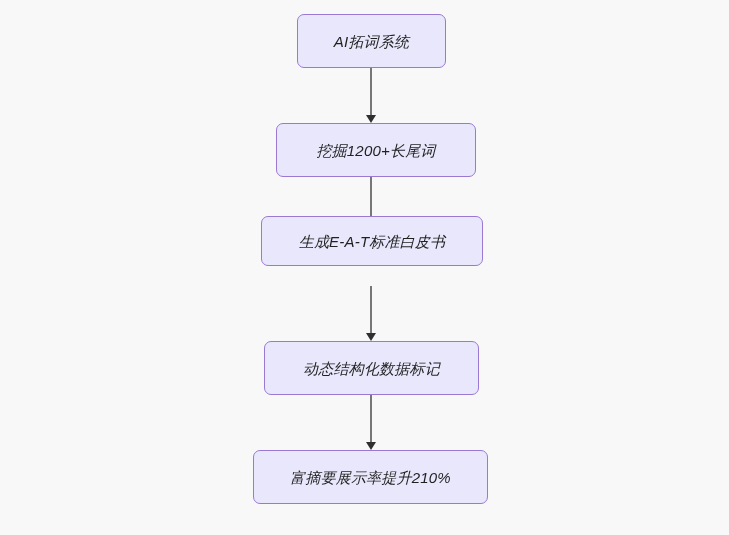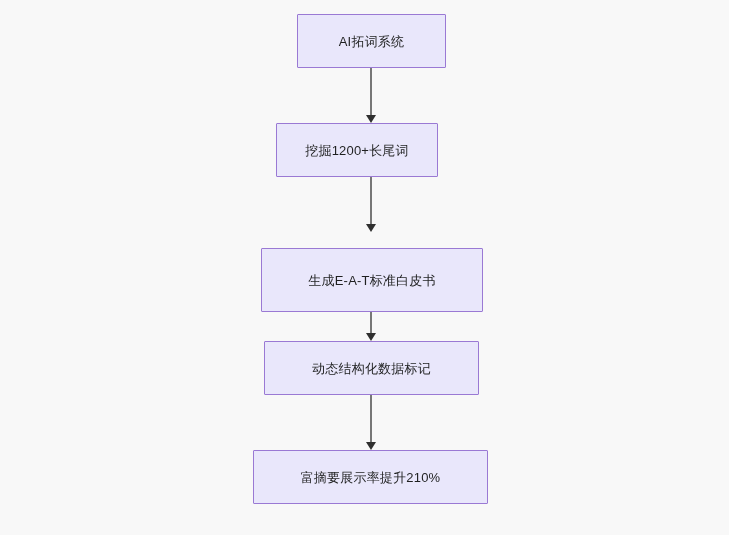--- a/index.html
+++ b/index.html
@@ -16,29 +16,30 @@
   #flowchart {
     position: relative;
     width: 729px;
     height: 535px;
   }
   .node {
     position: absolute;
     box-sizing: border-box;
     background: #e9e7fb;
     border: 1.6px solid #9a79d4;
-    border-radius: 1px;
+    border-radius: 7px;
     display: flex;
     align-items: center;
     justify-content: center;
     color: #1f2020;
-    font-size: 13px;
+    font-size: 15px;
     line-height: 1;
     letter-spacing: 0.2px;
     white-space: nowrap;
+    font-style: italic;
   }
   .node-label {
     display: block;
     padding: 0 2px;
   }
   .edge {
     position: absolute;
     width: 2px;
     background: #777777;
   }
@@ -65,25 +66,25 @@
   <div class="edge" style="left:370px; top:286px; height:47px;"></div>
   <div class="arrowhead" style="left:365.5px; top:333px;"></div>
 
   <div class="edge" style="left:370px; top:395px; height:47px;"></div>
   <div class="arrowhead" style="left:365.5px; top:442px;"></div>
 
   <div class="node" style="left:297px; top:14px; width:149px; height:54px;">
     <span class="node-label">AI拓词系统</span>
   </div>
 
-  <div class="node" style="left:276px; top:123px; width:162px; height:54px;">
+  <div class="node" style="left:276px; top:123px; width:200px; height:54px;">
     <span class="node-label">挖掘1200+长尾词</span>
   </div>
 
-  <div class="node" style="left:261px; top:248px; width:222px; height:64px;">
+  <div class="node" style="left:261px; top:216px; width:222px; height:50px;">
     <span class="node-label">生成E-A-T标准白皮书</span>
   </div>
 
   <div class="node" style="left:264px; top:341px; width:215px; height:54px;text-align:center;">
     <span class="node-label">动态结构化数据标记</span>
   </div>
 
   <div class="node" style="left:253px; top:450px; width:235px; height:54px;align-items:center;">
     <span class="node-label">富摘要展示率提升210%</span>
   </div>

